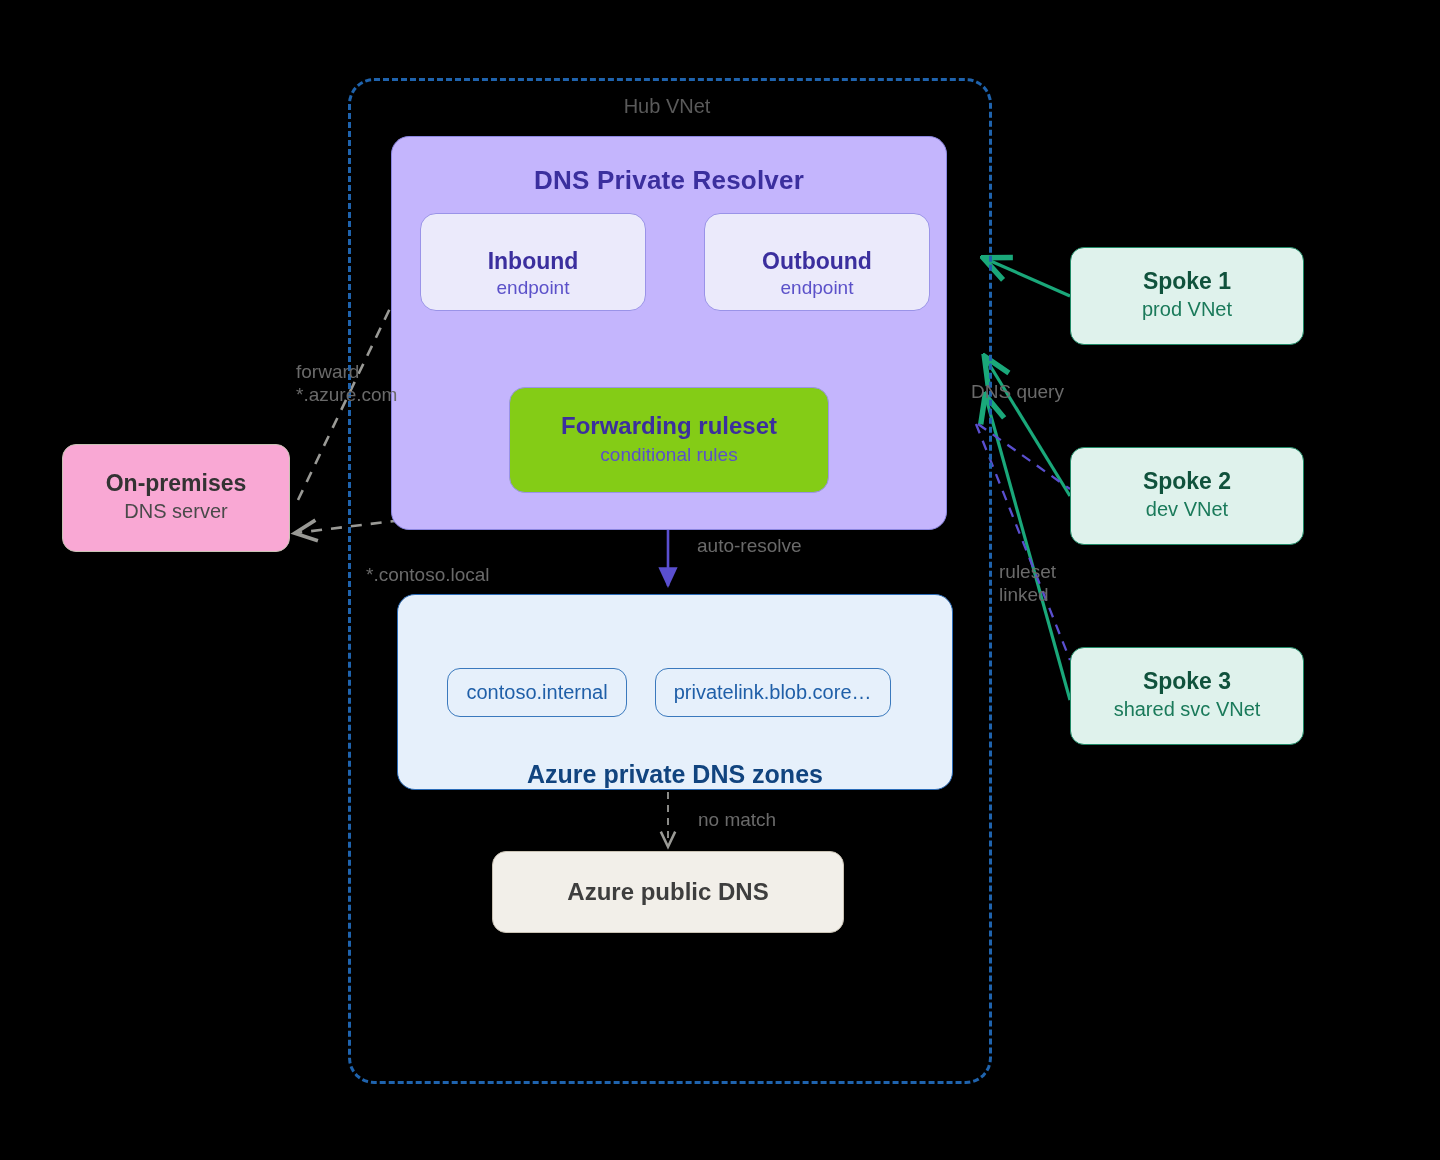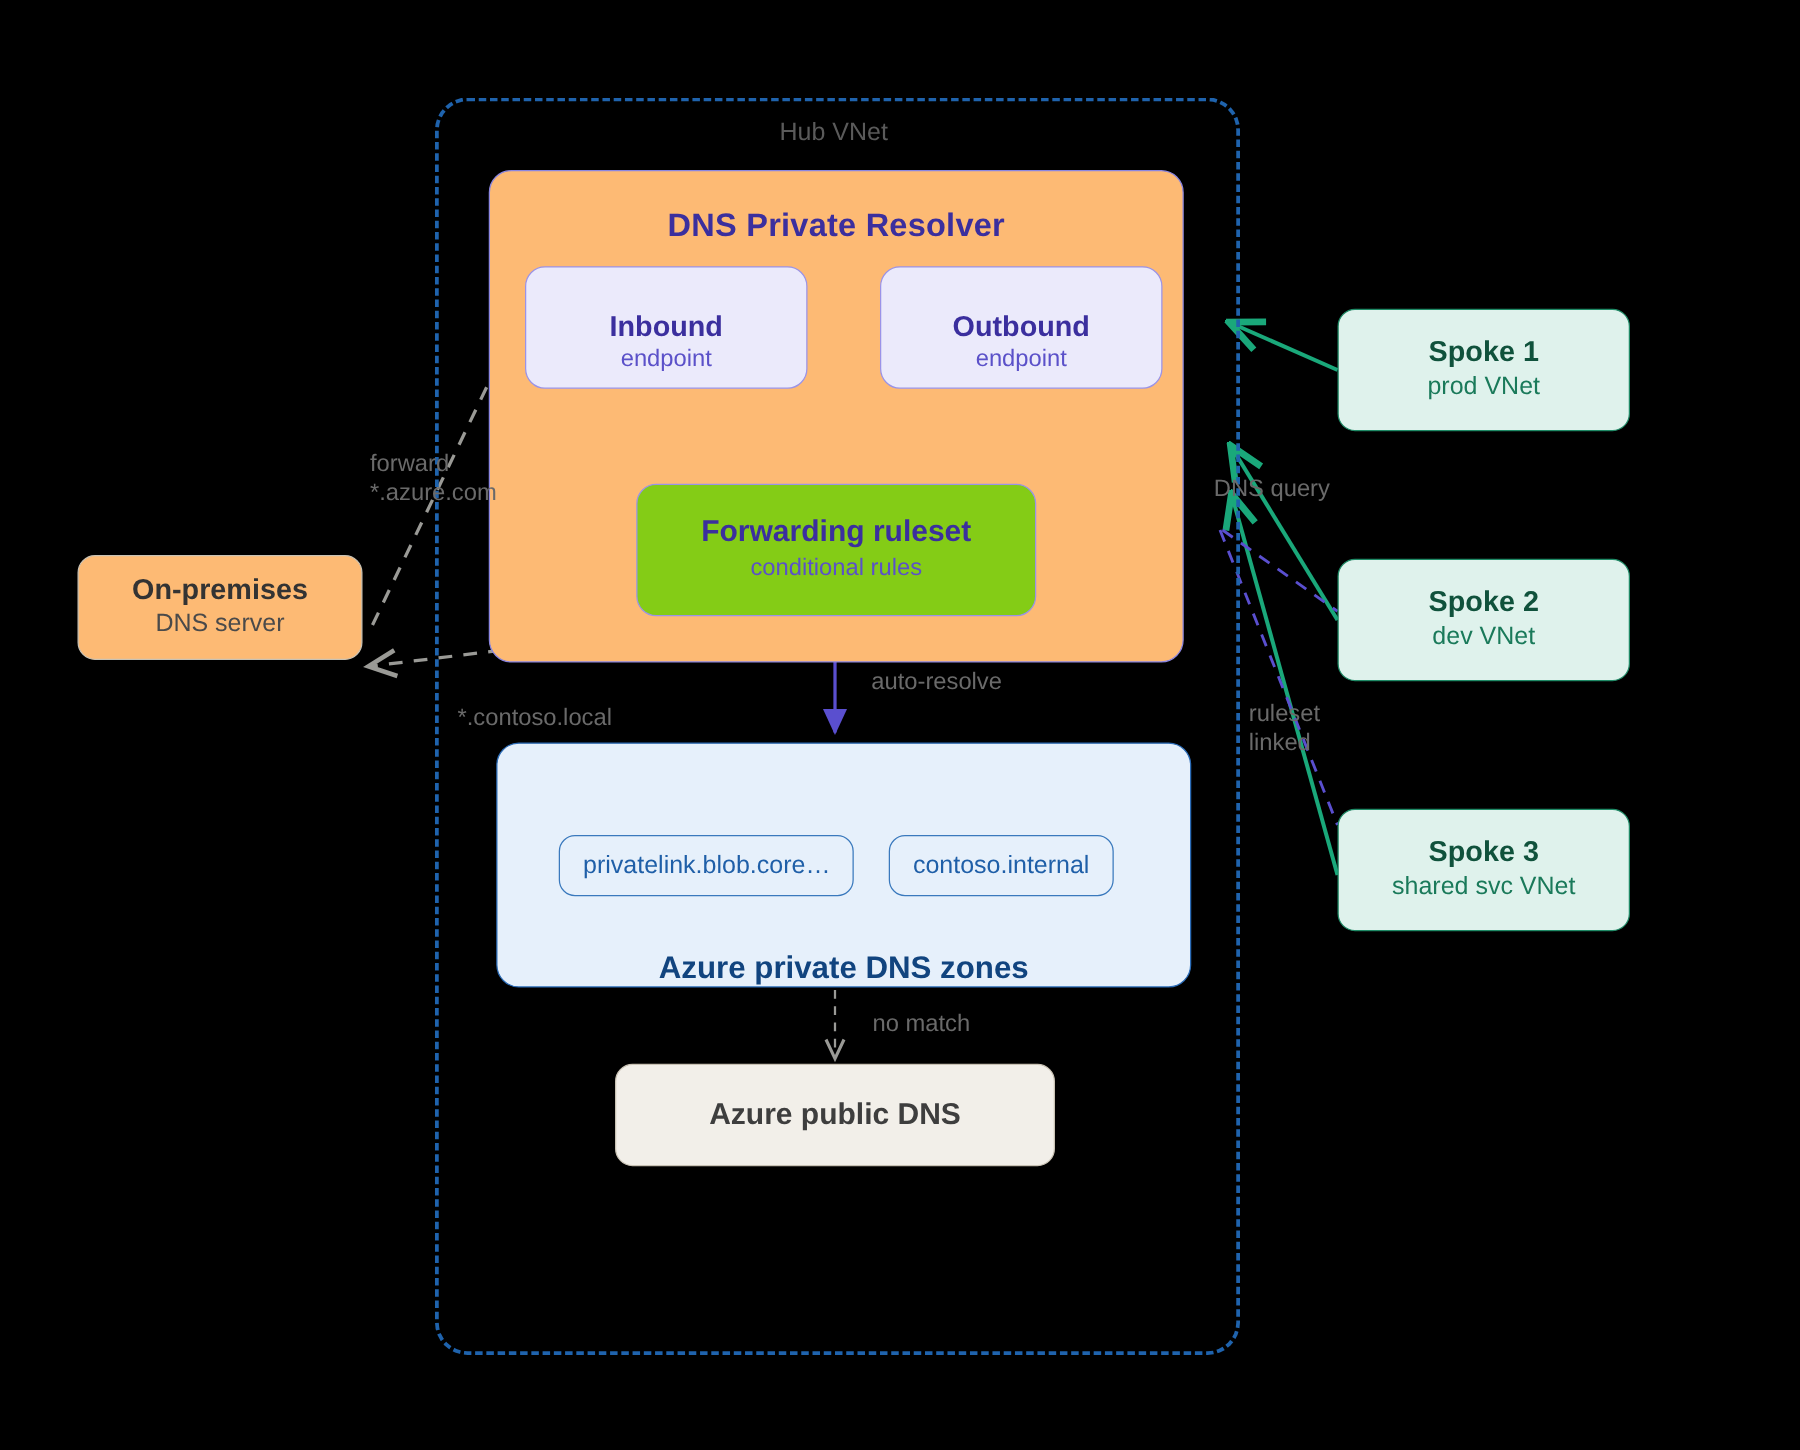--- a/index.html
+++ b/index.html
@@ -16,21 +16,21 @@
         border-radius:14px;text-align:center;}
 
   
   .hub-frame{position:absolute;left:348px;top:78px;width:638px;height:1000px;
              border:3px dashed #1f63ad;border-radius:26px;background:transparent;}
   .hub-label{position:absolute;left:348px;top:95px;width:638px;text-align:center;
              color:#5a5a5a;font-size:20px;}
 
   
   .resolver{left:391px;top:136px;width:556px;height:394px;
-            background:#fdba74;border:1.5px solid #8b86e0;border-radius:18px;
+            background:#c4b5fd;border:1.5px solid #8b86e0;border-radius:18px;
             justify-content:flex-start;padding-top:28px;text-align:center;}
   .resolver-title{color:#3b2f9e;font-size:26px;font-weight:bold;letter-spacing:.2px;}
 
   .endpoint{position:absolute;width:224px;height:96px;background:#ebeafb;
             border:1.5px solid #9a93e8;border-radius:16px;display:flex;
             flex-direction:column;align-items:center;justify-content:center;}
   .endpoint .t{color:#3b2f9e;font-size:23px;font-weight:bold;line-height:1.18;margin-top:26px;}
   .endpoint .s{color:#5b51c9;font-size:19px;line-height:1.4;}
   .ep-in{left:420px;top:213px;}
   .ep-out{left:704px;top:213px;}
@@ -50,21 +50,21 @@
               display:flex;justify-content:center;gap:28px;}
   .chip{background:#e6f0fb;border:1.5px solid #3a79bd;border-radius:13px;
         color:#1f5fa8;font-size:20px;padding:12px 18px;white-space:nowrap;}
 
   
   .publicdns{left:492px;top:851px;width:352px;height:82px;background:#f2efe9;
              border:1.5px solid #c9c2b4;border-radius:14px;}
   .publicdns .t{color:#3e3e3e;font-size:24px;font-weight:bold;}
 
   
-  .onprem{left:62px;top:444px;width:228px;height:84px;background:#fdba74;
+  .onprem{left:62px;top:444px;width:228px;height:108px;background:#f9a8d4;
           border:1.5px solid #c9c2b4;border-radius:14px;}
   .onprem .t{color:#333;font-size:23px;font-weight:bold;line-height:1.2;}
   .onprem .s{color:#4a4a4a;font-size:20px;line-height:1.45;}
 
   
   .spoke{width:234px;height:98px;background:#dff2ec;border:1.5px solid #1f8a66;
          border-radius:14px;}
   .spoke .t{color:#10523c;font-size:23px;font-weight:bold;line-height:1.2;}
   .spoke .s{color:#1a7a5a;font-size:20px;line-height:1.45;}
   .spoke1{left:1070px;top:247px;}
@@ -140,22 +140,22 @@
 
   <div class="ruleset">
     <div class="t">Forwarding ruleset</div>
     <div class="s">conditional rules</div>
   </div>
 
   <div class="node zones">
     <div class="zones-title">Azure private DNS zones</div>
   </div>
   <div class="zone-chips">
+    <div class="chip">contoso.internal</div>
     <div class="chip">privatelink.blob.core…</div>
-    <div class="chip">contoso.internal</div>
   </div>
 
   <div class="node publicdns">
     <div class="t">Azure public DNS</div>
   </div>
 
   <div class="node onprem">
     <div class="t">On-premises</div>
     <div class="s">DNS server</div>
   </div>

